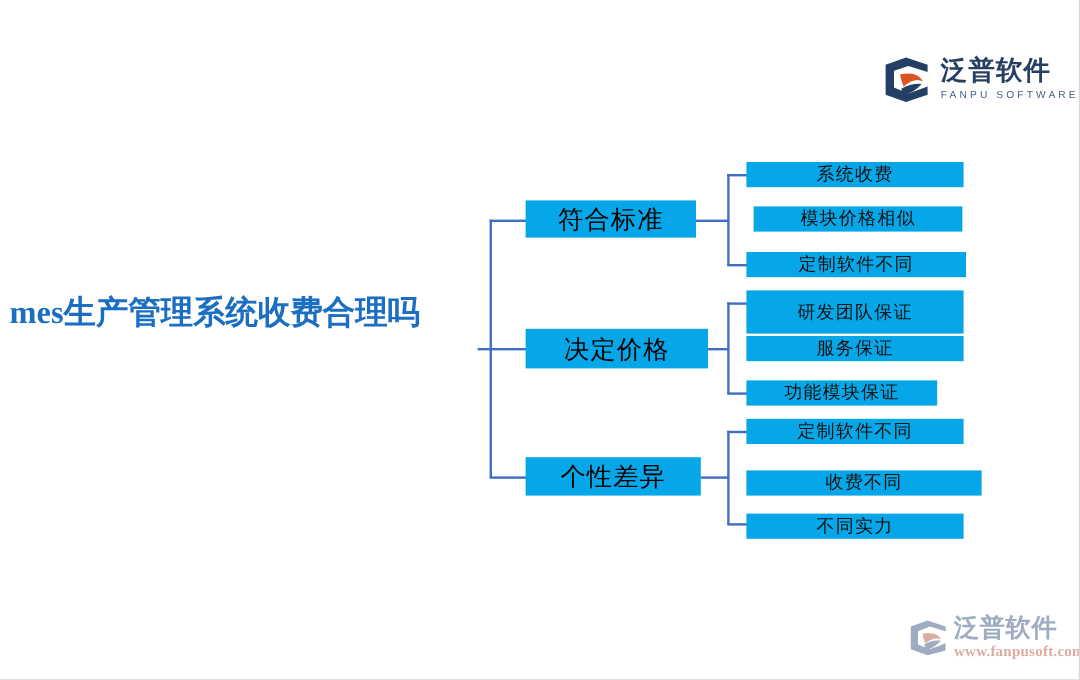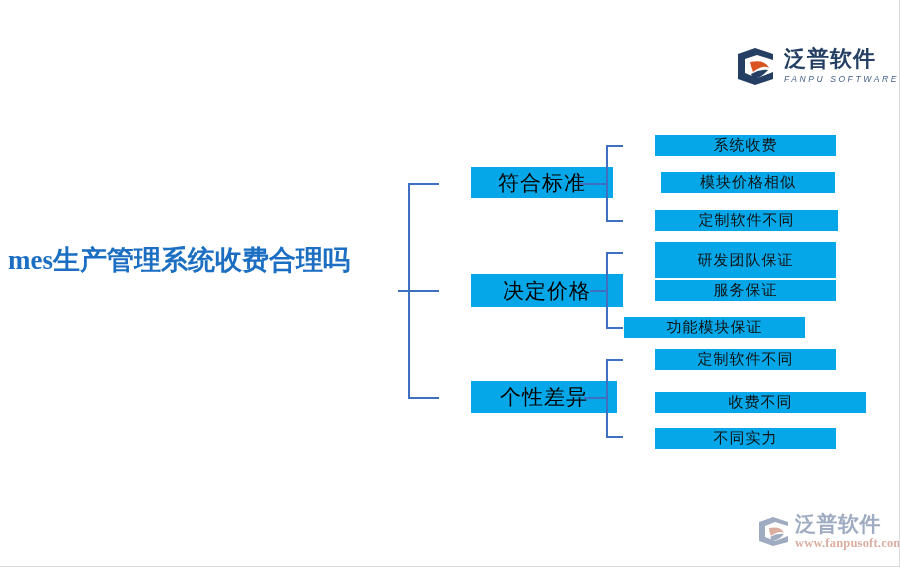--- a/index.html
+++ b/index.html
@@ -56,21 +56,20 @@
     white-space: nowrap;
   }
   #brand-logo .en {
     font-family: "Liberation Sans", "DejaVu Sans", sans-serif;
     font-size: 8.5px;
     font-weight: 400;
     color: #46618a;
     letter-spacing: 2.6px;
     margin-top: 5px;
     white-space: nowrap;
-    font-style: italic;
   }
 
   
   #page-title {
     position: absolute;
     left: 8px;
     top: 242px;
     width: 400px;
     font-family: "Liberation Serif", "DejaVu Serif", serif;
     font-size: 27px;
@@ -93,21 +92,20 @@
     position: absolute;
     background: #06a7e8;
     color: #101010;
     font-family: "Liberation Serif", "DejaVu Serif", serif;
     display: flex;
     align-items: center;
     justify-content: center;
     box-sizing: border-box;
     white-space: nowrap;
     letter-spacing: 1px;
-    margin-left: 33px;
   }
   .node.level2 {
     font-size: 21px;
     color: #000000;
   }
   .node.level3 {
     font-size: 15px;
     color: #111111;
   }
 
@@ -214,33 +212,33 @@
   <div class="line-v" style="left:606px; top:252px; height:76px;"></div>
   <div class="line-h" style="left:606px; top:252px; width:17px;"></div>
   <div class="line-h" style="left:606px; top:327px; width:17px;"></div>
 
   <div class="node level3" style="left:622px; top:242px; width:181px; height:36px;">
     <span>研发团队保证</span>
   </div>
   <div class="node level3" style="left:622px; top:280px; width:181px; height:21px;">
     <span>服务保证</span>
   </div>
-  <div class="node level3" style="left:591px; top:317px; width:181px; height:21px;">
+  <div class="node level3" style="left:622px; top:317px; width:159px; height:21px;">
     <span>功能模块保证</span>
   </div>
 
   <div class="line-h" style="left:584px; top:397px; width:23px;"></div>
   <div class="line-v" style="left:606px; top:359px; height:78px;"></div>
   <div class="line-h" style="left:606px; top:359px; width:17px;"></div>
   <div class="line-h" style="left:606px; top:436px; width:17px;"></div>
 
   <div class="node level3" style="left:622px; top:349px; width:181px; height:21px;">
     <span>定制软件不同</span>
   </div>
-  <div class="node level3" style="left:622px; top:392px; width:211px; height:21px;">
+  <div class="node level3" style="left:622px; top:392px; width:196px; height:21px;">
     <span>收费不同</span>
   </div>
   <div class="node level3" style="left:622px; top:428px; width:181px; height:21px;">
     <span>不同实力</span>
   </div>
 
   <div id="watermark">
     <div class="mark">
       <svg viewBox="0 0 34 32" width="34" height="32" xmlns="http://www.w3.org/2000/svg">
         <path d="M2 7 L16 2 L31 7 L31 11 L18 7 L8 11 L8 22 L18 26 L31 21 L31 27 L16 31 L2 26 Z" fill="#9aa7bd"></path>

